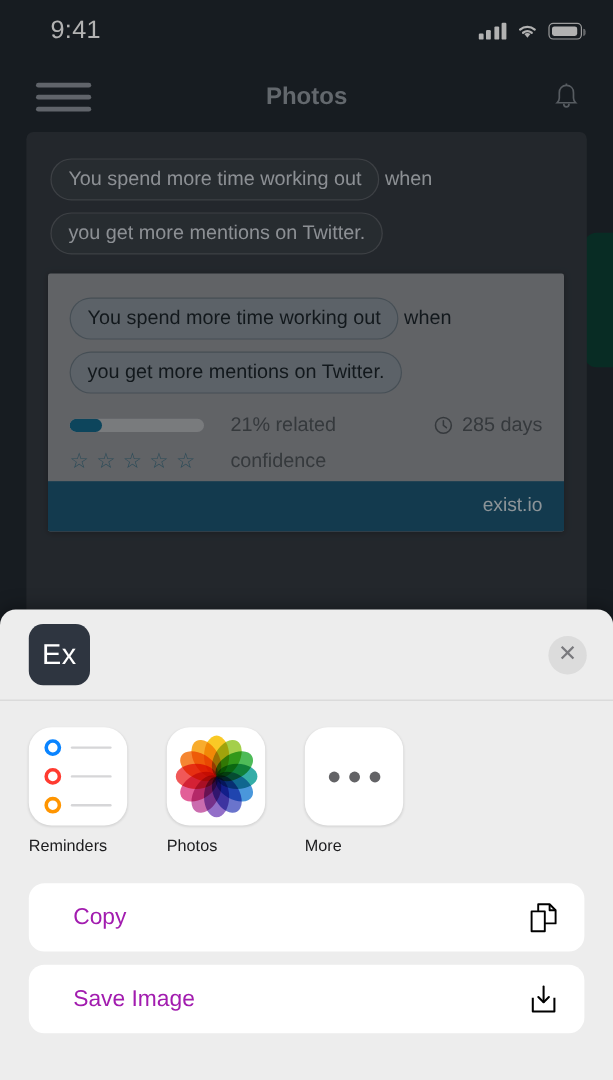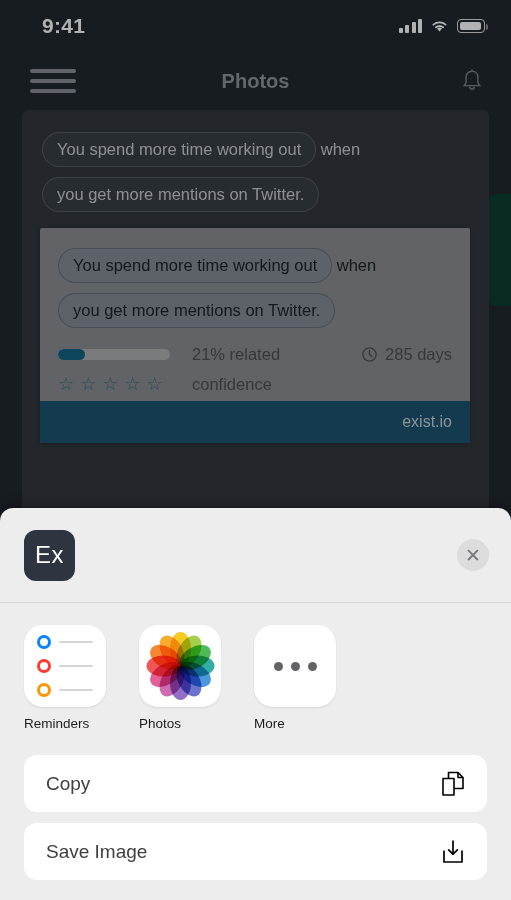--- a/index.html
+++ b/index.html
@@ -21,21 +21,21 @@
     position: absolute; inset: 0;
     background: #222930;
   }
   #statusbar {
     height: 52px;
     display: flex; align-items: center;
     padding: 0 26px 0 42px;
     color: #fff;
   }
   #status-time {
-    font-size: 21px; font-weight: bold;
+    font-size: 21px; font-weight: normal;
     letter-spacing: .3px;
     color: #ffffff;
   }
   #status-right {
     margin-left: auto;
     display: flex; align-items: center; gap: 8px;
   }
   .sig-bars { display: flex; align-items: flex-end; gap: 2.5px; height: 14px; }
   .sig-bars i { display: block; width: 4px; background: #fff; border-radius: 1px; }
   .sig-bars i:nth-child(1){ height: 5px; }
@@ -168,21 +168,21 @@
   
   #sheet {
     position:absolute; left:0; right:0; bottom:0;
     height: 392px;
     background:#ededed;
     border-radius: 13px 13px 0 0;
     box-shadow: 0 -2px 14px rgba(0,0,0,.35);
     overflow:hidden;
   }
   #sheet-header {
-    height: 95px;
+    height: 76px;
     display:flex; align-items:center;
     padding: 0 22px 0 24px;
     border-bottom: 1px solid #d6d6d6;
   }
   #app-icon {
     width:51px; height:51px; border-radius:12px;
     background:#2e3540;
     display:flex; align-items:center; justify-content:center;
     color:#fff; font-size:24px; letter-spacing:.5px;
   }
@@ -233,21 +233,21 @@
   .dots i { width:9px; height:9px; border-radius:50%; background:#636366; display:block; }
 
   #actions-list { padding: 24px 24px 0 24px; display:flex; flex-direction:column; gap:11px; }
   .act-row {
     background:#fff; border-radius:13px;
     height:57px;
     display:flex; align-items:center;
     padding: 0 21px 0 22px;
     cursor:pointer;
   }
-  .act-row .lbl { font-size:19px; color:#404040; }
+  .act-row .lbl { font-size:19px; color:#a21caf;margin-left:15px; }
   .act-row .ico { margin-left:auto; display:flex; align-items:center; }
 </style>
 </head>
 <body>
 
 <div id="screen">
 
   <div id="app">
 
     <div id="statusbar">

